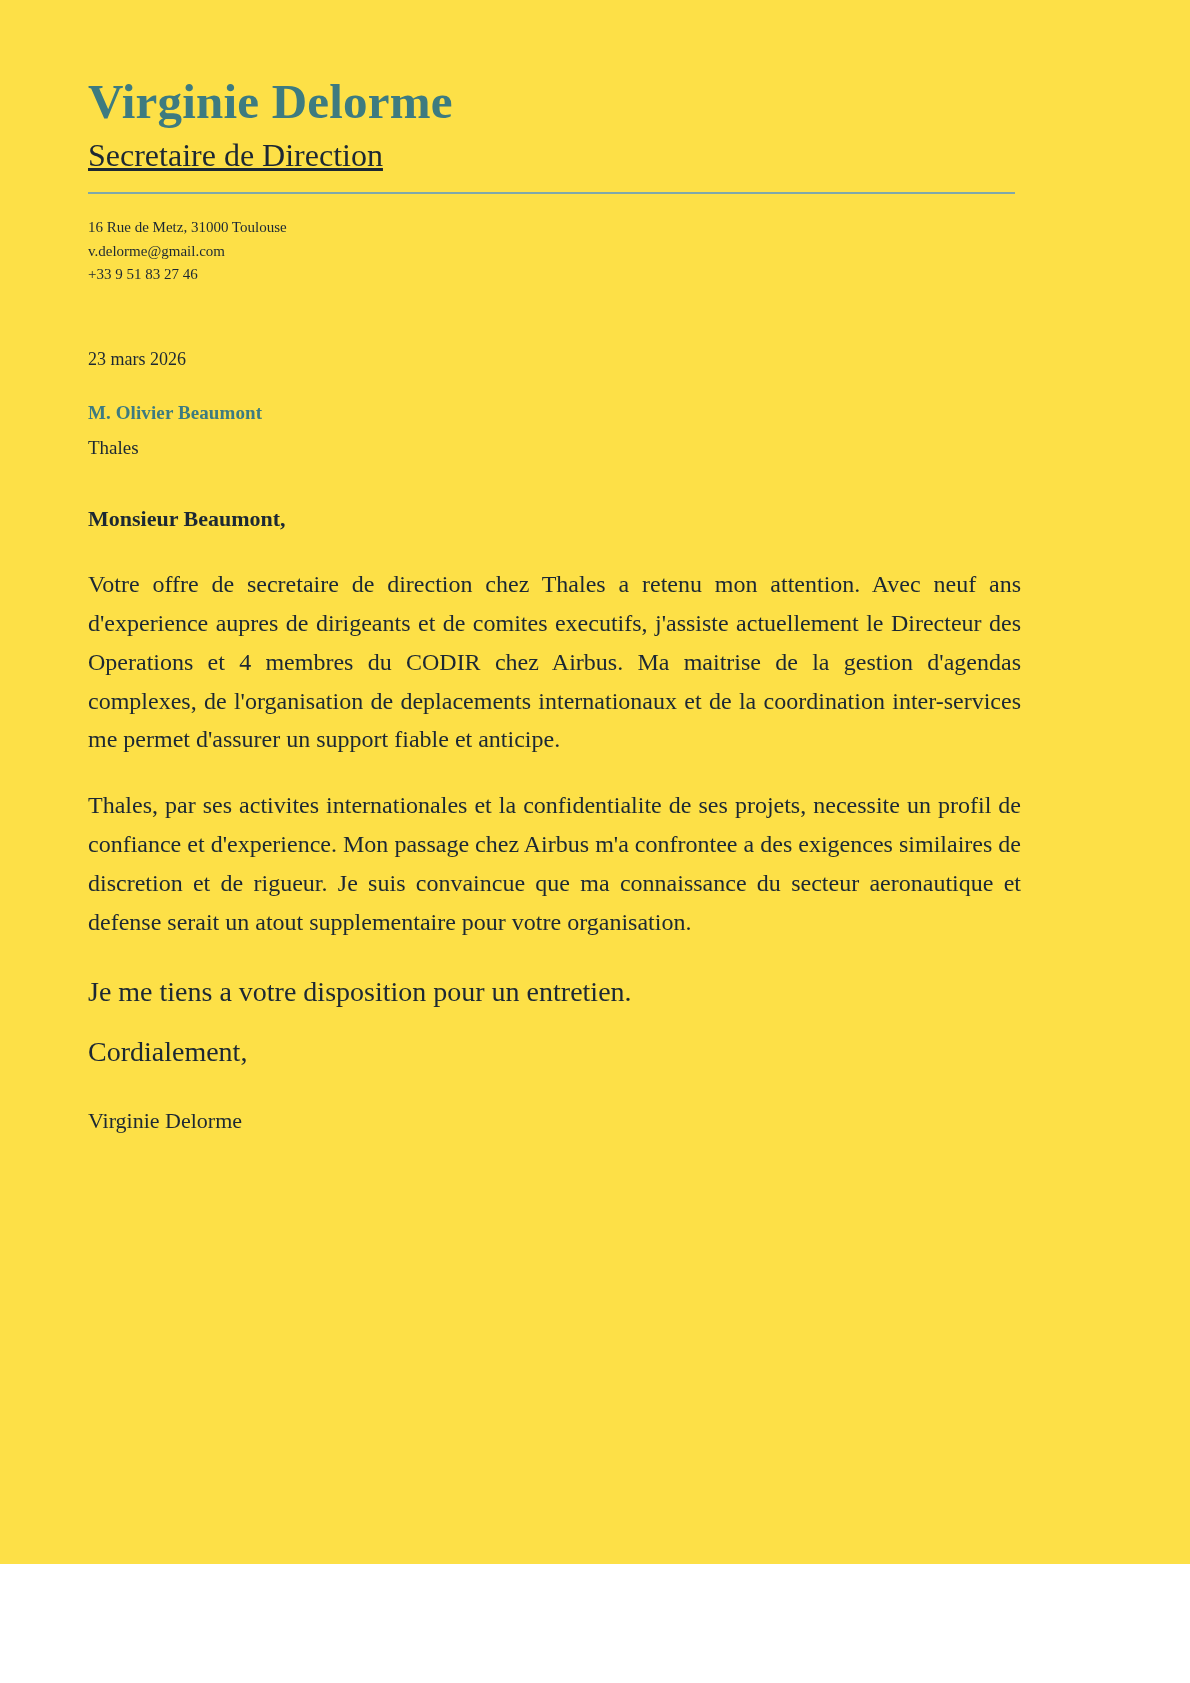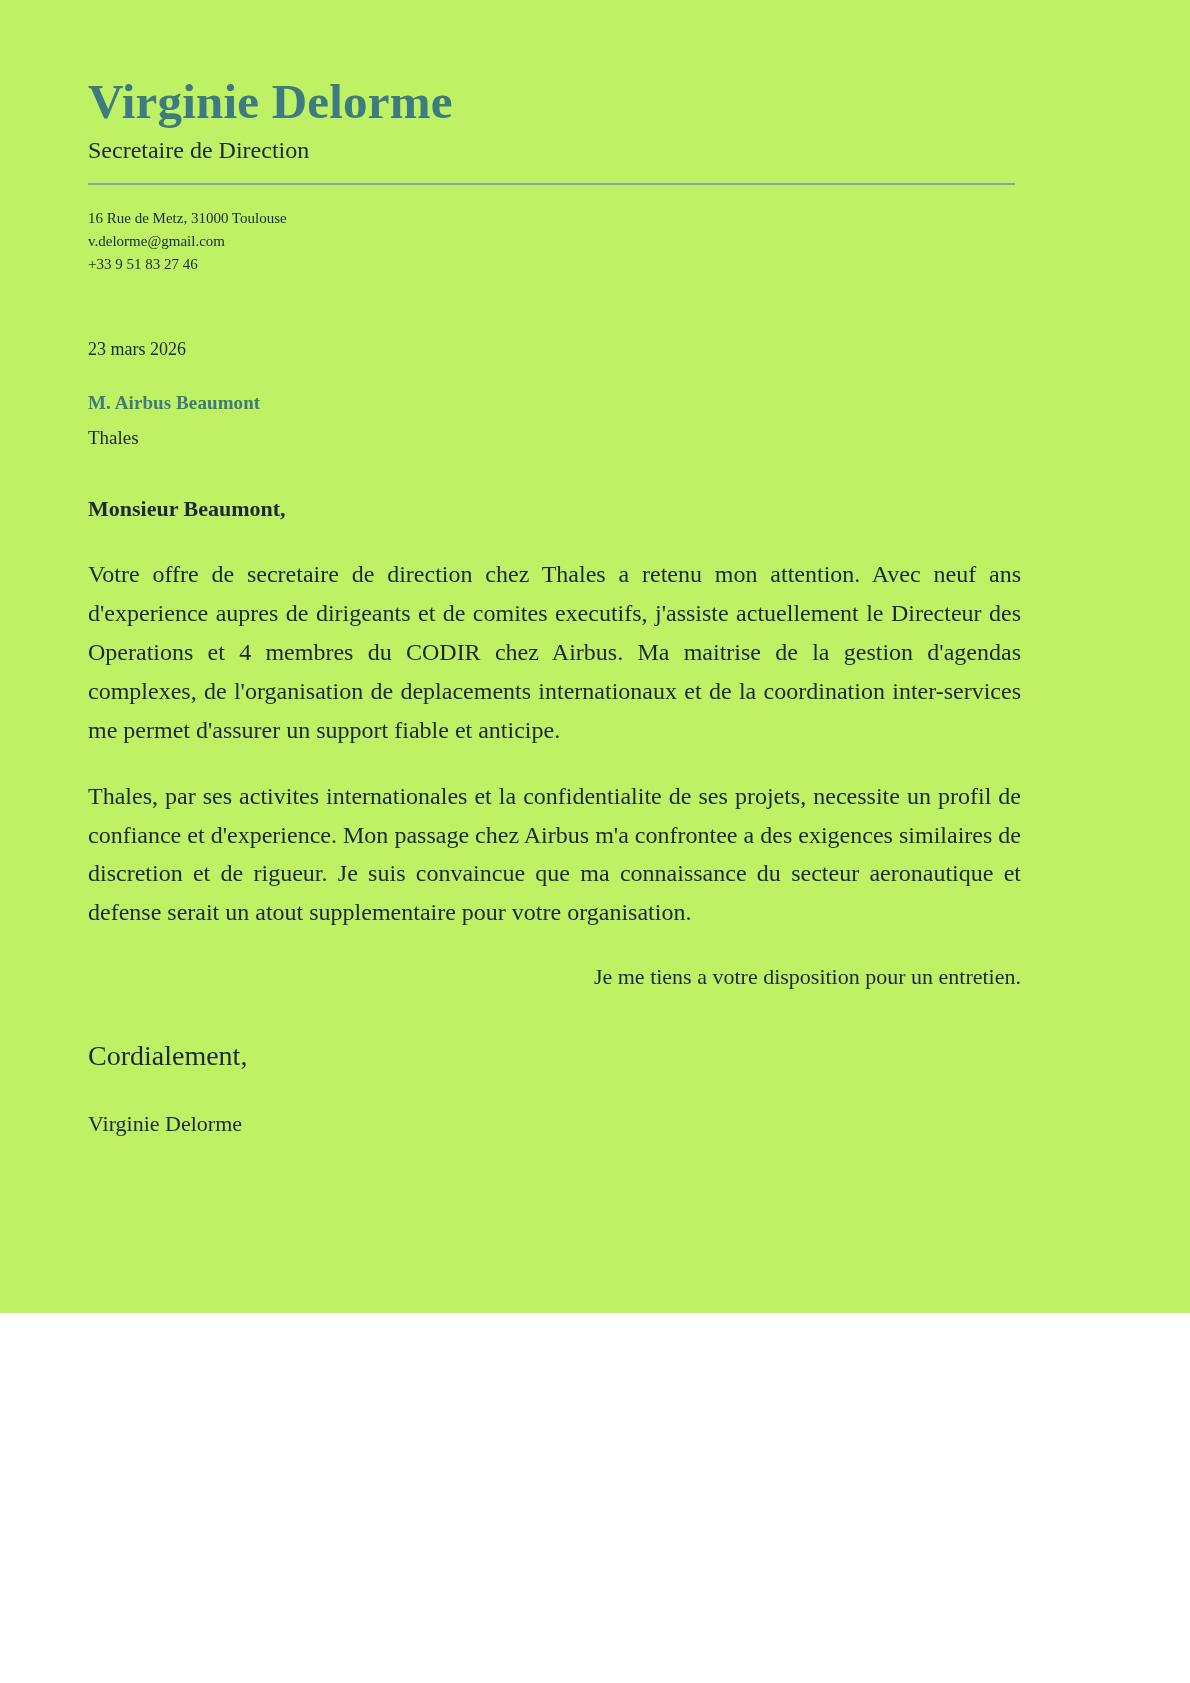--- a/index.html
+++ b/index.html
@@ -11,45 +11,46 @@
     width: 1190px;
     height: 1683px;
     font-family: "Liberation Serif", "DejaVu Serif", serif;
     color: #1c2833;
     -webkit-font-smoothing: antialiased;
   }
 
   .page {
     position: relative;
     width: 1190px;
-    height: 1313px;
+    height: 1564px;
     box-sizing: border-box;
     padding: 62px 175px 8px 88px;
-    background: #bef264;
+    background: #fde047;
   }
 
   
   .header {
     padding-top: 14px;
   }
   .name {
     font-size: 49px;
     font-weight: bold;
     letter-spacing: 0.2px;
     color: #3d7b80;
     line-height: 1.08;
     margin: 0 0 7px 0;
     font-family: "Liberation Serif", "DejaVu Serif", serif;
   }
   .job-title {
-    font-size: 24px;
+    font-size: 32px;
     font-weight: normal;
     color: #1c2833;
     line-height: 1.2;
     margin: 0 0 18px 0;
+    text-decoration: underline;
   }
   .rule {
     width: 927px;
     height: 2px;
     background: #7fa8ab;
     margin: 0 0 22px 0;
   }
 
   
   .contact {
@@ -96,24 +97,23 @@
   }
   .para {
     font-size: 24px;
     line-height: 1.62;
     text-align: justify;
     text-justify: inter-word;
     margin: 0 0 27px 0;
     hyphens: none;
   }
   .line {
-    font-size: 22px;
+    font-size: 28px;
     line-height: 1.62;
-    margin: 0 0 38px 0;
-    text-align: right;
+    margin: 0 0 15px 0;
   }
   .closing {
     font-size: 28px;
     line-height: 1.62;
     margin: 0 0 28px 0;
   }
   .signature {
     font-size: 22px;
     line-height: 1.62;
     margin: 0;
@@ -131,21 +131,21 @@
   </div>
 
   <div class="contact">
     <div>16 Rue de Metz, 31000 Toulouse</div>
     <div>v.delorme@gmail.com</div>
     <div>+33 9 51 83 27 46</div>
   </div>
 
   <div class="meta">
     <div class="date">23 mars 2026</div>
-    <div class="recipient-name">M. Airbus Beaumont</div>
+    <div class="recipient-name">M. Olivier Beaumont</div>
     <div class="recipient-company">Thales</div>
   </div>
 
   <div class="letter">
     <p class="salutation">Monsieur Beaumont,</p>
     <p class="para">Votre offre de secretaire de direction chez Thales a retenu mon attention. Avec neuf ans d'experience aupres de dirigeants et de comites executifs, j'assiste actuellement le Directeur des Operations et 4 membres du CODIR chez Airbus. Ma maitrise de la gestion d'agendas complexes, de l'organisation de deplacements internationaux et de la coordination inter-services me permet d'assurer un support fiable et anticipe.</p>
     <p class="para">Thales, par ses activites internationales et la confidentialite de ses projets, necessite un profil de confiance et d'experience. Mon passage chez Airbus m'a confrontee a des exigences similaires de discretion et de rigueur. Je suis convaincue que ma connaissance du secteur aeronautique et defense serait un atout supplementaire pour votre organisation.</p>
     <p class="line">Je me tiens a votre disposition pour un entretien.</p>
     <p class="closing">Cordialement,</p>
     <p class="signature">Virginie Delorme</p>

